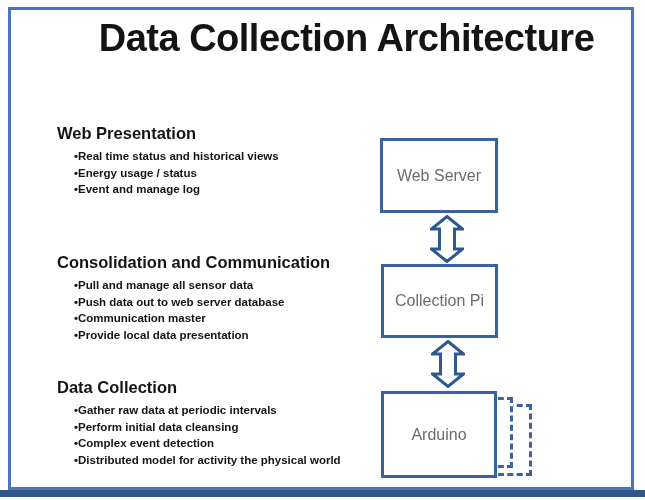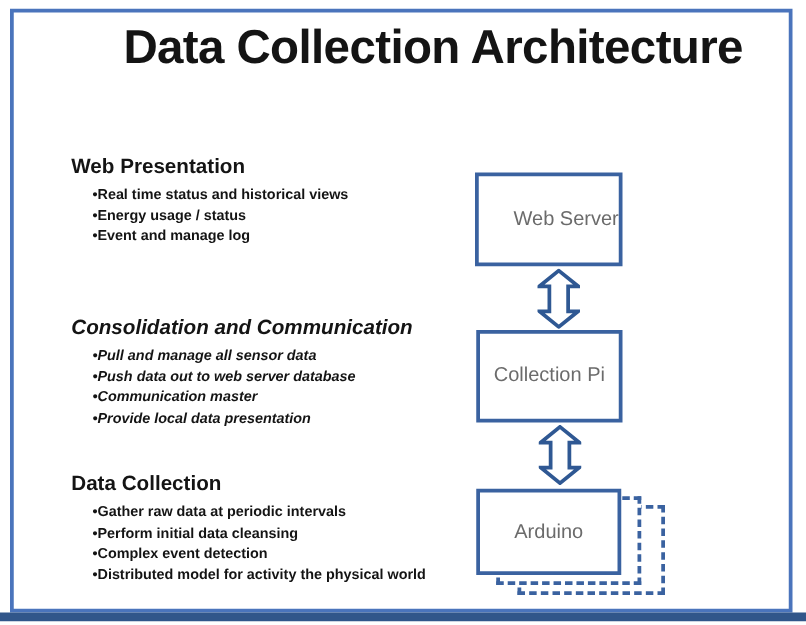--- a/index.html
+++ b/index.html
@@ -55,34 +55,34 @@
     white-space:nowrap;
   }
   .bullet-item::before{
     content:"\2022";
     flex:0 0 auto;
     width:21px;
     padding-left:5px;
     box-sizing:border-box;
   }
   .sec-1{top:124px;}
-  .sec-2{top:253px;font-style:italic;}
+  .sec-2{top:253px;}
   .sec-3{top:378px;}
 
   .node{
     position:absolute;
     background:#ffffff;
     border:3px solid var(--box-border);
     box-sizing:border-box;
     display:flex;align-items:center;justify-content:center;
     font-size:16px;color:var(--label-gray);
   }
-  .node-web-server{left:380px;top:138px;width:118px;height:75px;justify-content:flex-end;}
+  .node-web-server{left:380px;top:138px;width:118px;height:75px;}
   .node-raspberry-pi{left:381px;top:264px;width:117px;height:74px;}
-  .node-arduino{left:381px;top:391px;width:116px;height:69px;z-index:3;}
+  .node-arduino{left:381px;top:391px;width:116px;height:87px;z-index:3;}
   .node-shadow{
     position:absolute;
     background:#ffffff;
     border:3px dashed var(--box-border);
     box-sizing:border-box;
   }
   .shadow-1{left:397px;top:397px;width:116px;height:71px;z-index:2;}
   .shadow-2{left:414px;top:404px;width:118px;height:72px;z-index:1;}
 
   .arrow{

